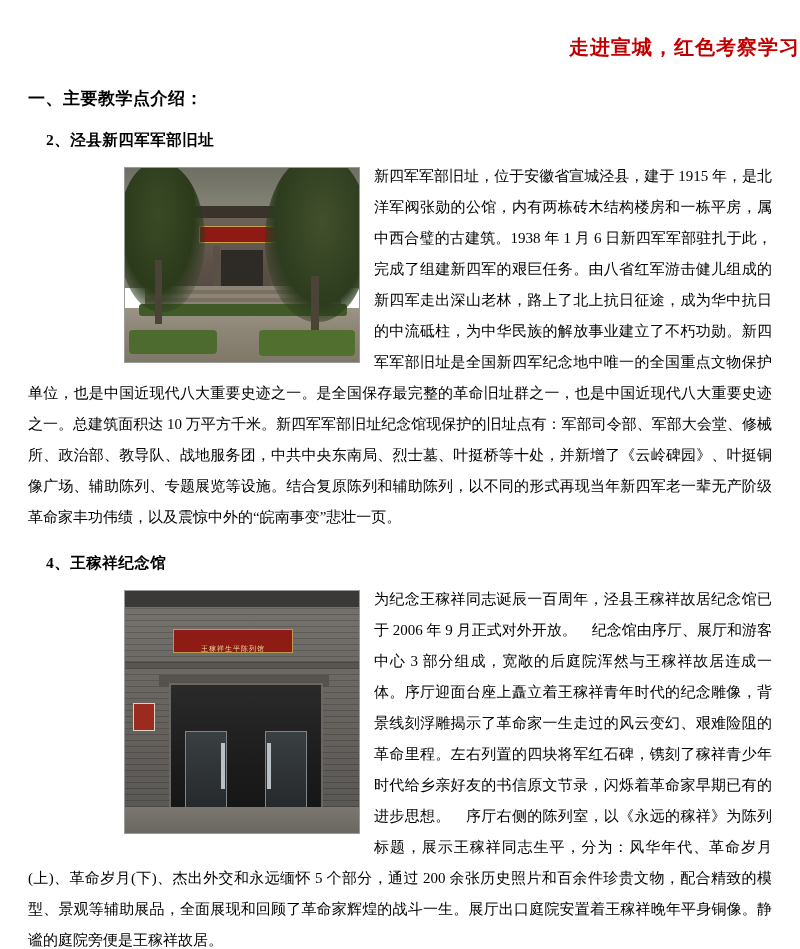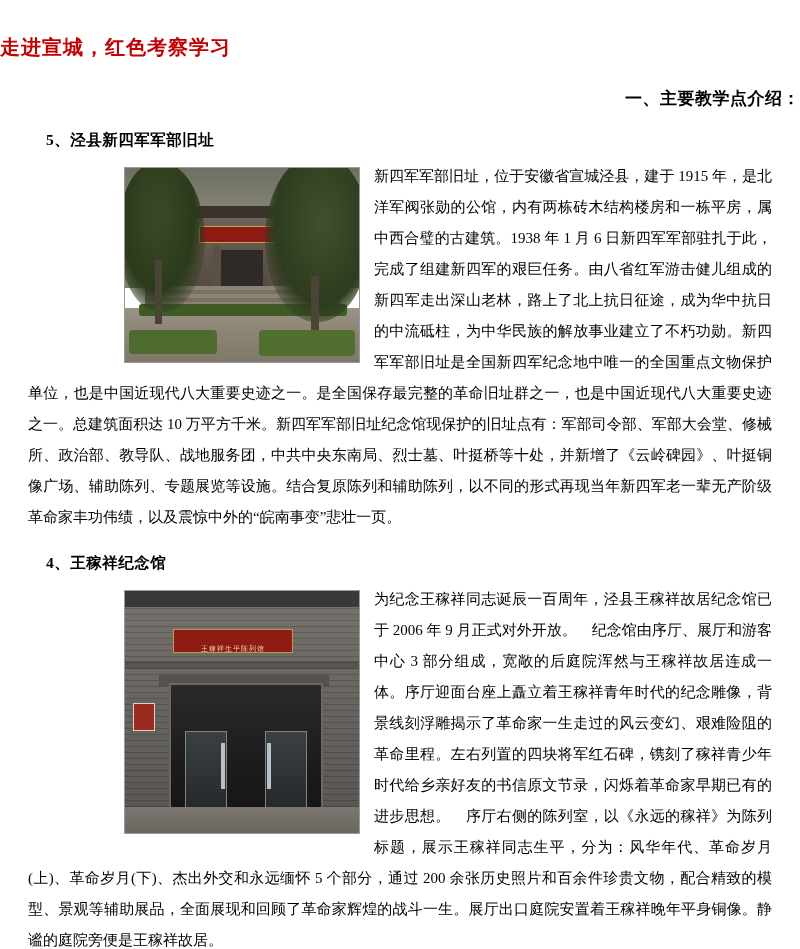--- a/index.html
+++ b/index.html
@@ -14,34 +14,33 @@
   .page {
     width: 800px;
     height: 949px;
     position: relative;
     overflow: hidden;
     background: #ffffff;
     box-sizing: border-box;
     padding: 0;
   }
   .doc-title {
-    text-align: left;
+    text-align: right;
     color: #c00000;
     font-weight: bold;
     font-size: 20px;
     letter-spacing: 1px;
     margin: 34px 0 0 0;
     font-family: "Liberation Serif", "DejaVu Serif", serif;
   }
   .h1 {
     font-size: 17px;
     font-weight: bold;
     margin: 26px 0 12px 28px;
     letter-spacing: 0.5px;
-    text-align: right;
   }
   .h2 {
     font-size: 15.5px;
     font-weight: bold;
     margin: 20px 0 0 46px;
     letter-spacing: 0.5px;
   }
   .section {
     margin: 10px 28px 0 28px;
     font-size: 15px;
@@ -199,21 +198,21 @@
 </style>
 </head>
 <body>
 
 <div class="page">
 
   <div class="doc-title">走进宣城，红色考察学习</div>
 
   <div class="h1">一、主要教学点介绍：</div>
 
-  <div class="h2">5、泾县新四军军部旧址</div>
+  <div class="h2">2、泾县新四军军部旧址</div>
 
   <div class="section">
     <div class="photo">
       <div class="p1-sky"></div>
       <div class="p1-roof"></div>
       <div class="p1-building"></div>
       <div class="p1-sign"></div>
       <div class="p1-col" style="left:88px"></div>
       <div class="p1-col" style="left:144px"></div>
       <div class="p1-door"></div>

